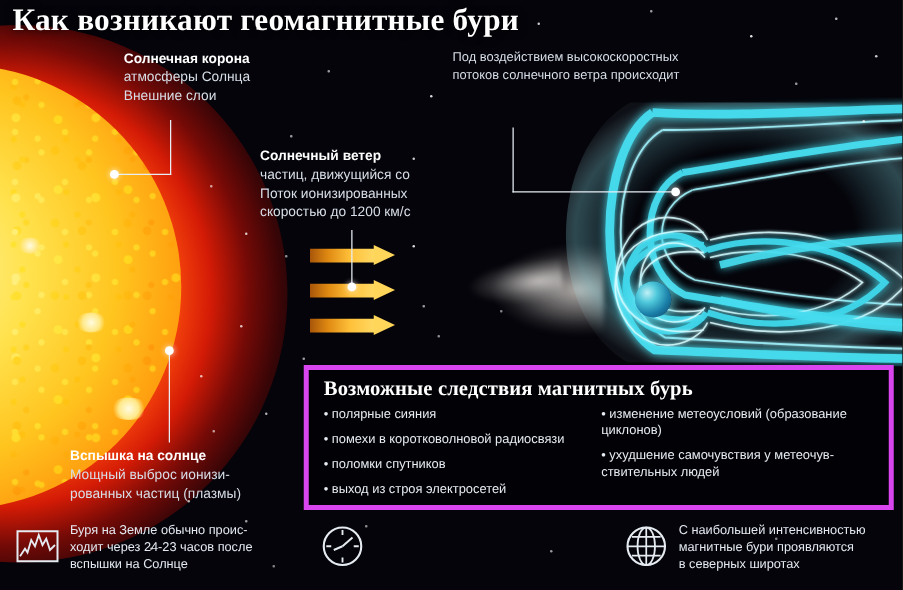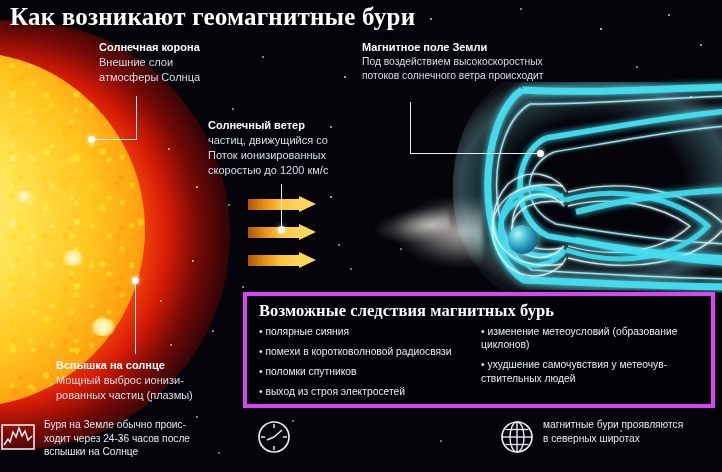--- a/index.html
+++ b/index.html
@@ -123,21 +123,21 @@
   .cons-col { flex:1; }
   .cons-col.right { flex:0 0 228px; padding-left:6px; }
   .cons-item {
     color:#e7ecf3; font-size:10.3px; line-height:13.4px; margin-bottom:6.5px;
   }
 
   
   #facts { position:absolute; left:0; top:412px; width:722px; height:60px; z-index:7;
            display:flex; }
   .fact { display:flex; align-items:flex-start; gap:8px; padding-top:5px; }
-  .fact.f1 { width:250px; }
+  .fact.f1 { width:250px; padding-left:12px; }
   .fact.f2 { width:245px; padding-left:6px; }
   .fact.f3 { width:227px; padding-left:4px; }
   .fact-icon { flex:0 0 36px; height:36px; margin-top:2px; }
   .fact-text { color:#e5eaf2; font-size:10.2px; line-height:13.6px; padding-top:1px; }
 </style>
 </head>
 <body>
 
 <div id="stage">
 
@@ -257,42 +257,41 @@
     <div class="star" style="left:440px;top:440px;width:2px;height:2px;opacity:.6"></div>
     <div class="star" style="left:620px;top:430px;width:1.5px;height:1.5px;opacity:.5"></div>
     <div class="star" style="left:170px;top:344px;width:1.5px;height:1.5px;opacity:.6"></div>
     <div class="star" style="left:212px;top:330px;width:2px;height:2px;opacity:.7"></div>
   </div>
 
   <div id="title">Как возникают геомагнитные бури</div>
 
   <div class="callout" style="left:99px;top:40px;width:150px;font-size:11px;line-height:15px;">
     <span class="hl">Солнечная корона</span>
+    <span class="bd">атмосферы Солнца</span>
     <span class="bd">Внешние слои</span>
-    <span class="bd">атмосферы Солнца</span>
   </div>
   <div class="leader">
     <div class="ln" style="left:136px;top:96px;width:1.4px;height:44px;"></div>
     <div class="ln" style="left:94px;top:139px;width:43px;height:1.4px;"></div>
     <div class="dot" style="left:88px;top:136px;"></div>
   </div>
 
   <div class="callout" style="left:208px;top:118px;width:170px;font-size:11px;line-height:15px;">
     <span class="hl">Солнечный ветер</span>
     <span class="bd">частиц, движущийся со</span>
     <span class="bd">Поток ионизированных</span>
     <span class="bd">скоростью до 1200 км/с</span>
   </div>
   <div class="leader">
     <div class="ln" style="left:281px;top:184px;width:1.4px;height:45px;"></div>
     <div class="dot" style="left:278px;top:226px;"></div>
   </div>
 
   <div class="callout" style="left:362px;top:40px;width:228px;font-size:10.3px;line-height:13.6px;">
-    <span class="hl" style="font-size:11px;line-height:15px;">Магнитное поле Земли</span>
     <span class="bd">Под воздействием высокоскоростных</span>
     <span class="bd">потоков солнечного ветра происходит</span>
   </div>
   <div class="leader">
     <div class="ln" style="left:410px;top:102px;width:1.4px;height:52px;"></div>
     <div class="ln" style="left:410px;top:153px;width:130px;height:1.4px;"></div>
     <div class="dot" style="left:537px;top:150px;"></div>
   </div>
 
   <div class="callout" style="left:56px;top:358px;width:180px;font-size:11px;line-height:15px;">
@@ -341,21 +340,21 @@
 
   <div id="facts">
 
     <div class="fact f1">
       <svg class="fact-icon" viewBox="0 0 36 36">
         <rect x="2" y="6" width="32" height="24" fill="none" stroke="#e6ebf2" stroke-width="1.6"></rect>
         <polyline points="4,26 8,20 10,23 13,13 16,18 19,9 22,17 25,12 28,21 32,17" fill="none" stroke="#e6ebf2" stroke-width="1.5"></polyline>
       </svg>
       <div class="fact-text">
         <div>Буря на Земле обычно проис-</div>
-        <div>ходит через 24-36 часов после</div>
+        <div>ходит через 24-23 часов после</div>
         <div>вспышки на Солнце</div>
       </div>
     </div>
 
     <div class="fact f2">
       <svg class="fact-icon" viewBox="0 0 36 36">
         <circle cx="18" cy="18" r="15" fill="none" stroke="#e6ebf2" stroke-width="1.7"></circle>
         <line x1="18" y1="5" x2="18" y2="9" stroke="#e6ebf2" stroke-width="1.5"></line>
         <line x1="18" y1="27" x2="18" y2="31" stroke="#e6ebf2" stroke-width="1.5"></line>
         <line x1="5" y1="18" x2="9" y2="18" stroke="#e6ebf2" stroke-width="1.5"></line>
@@ -368,20 +367,21 @@
     <div class="fact f3">
       <svg class="fact-icon" viewBox="0 0 36 36">
         <circle cx="18" cy="18" r="15" fill="none" stroke="#e6ebf2" stroke-width="1.7"></circle>
         <ellipse cx="18" cy="18" rx="7" ry="15" fill="none" stroke="#e6ebf2" stroke-width="1.4"></ellipse>
         <line x1="18" y1="3" x2="18" y2="33" stroke="#e6ebf2" stroke-width="1.4"></line>
         <line x1="3" y1="18" x2="33" y2="18" stroke="#e6ebf2" stroke-width="1.4"></line>
         <path d="M6.5 10.5 h23" fill="none" stroke="#e6ebf2" stroke-width="1.3"></path>
         <path d="M6.5 25.5 h23" fill="none" stroke="#e6ebf2" stroke-width="1.3"></path>
       </svg>
       <div class="fact-text">
+        <div>С наибольшей интенсивностью</div>
         <div>магнитные бури проявляются</div>
         <div>в северных широтах</div>
       </div>
     </div>
 
   </div>
 
 </div>
 
 </body></html>

